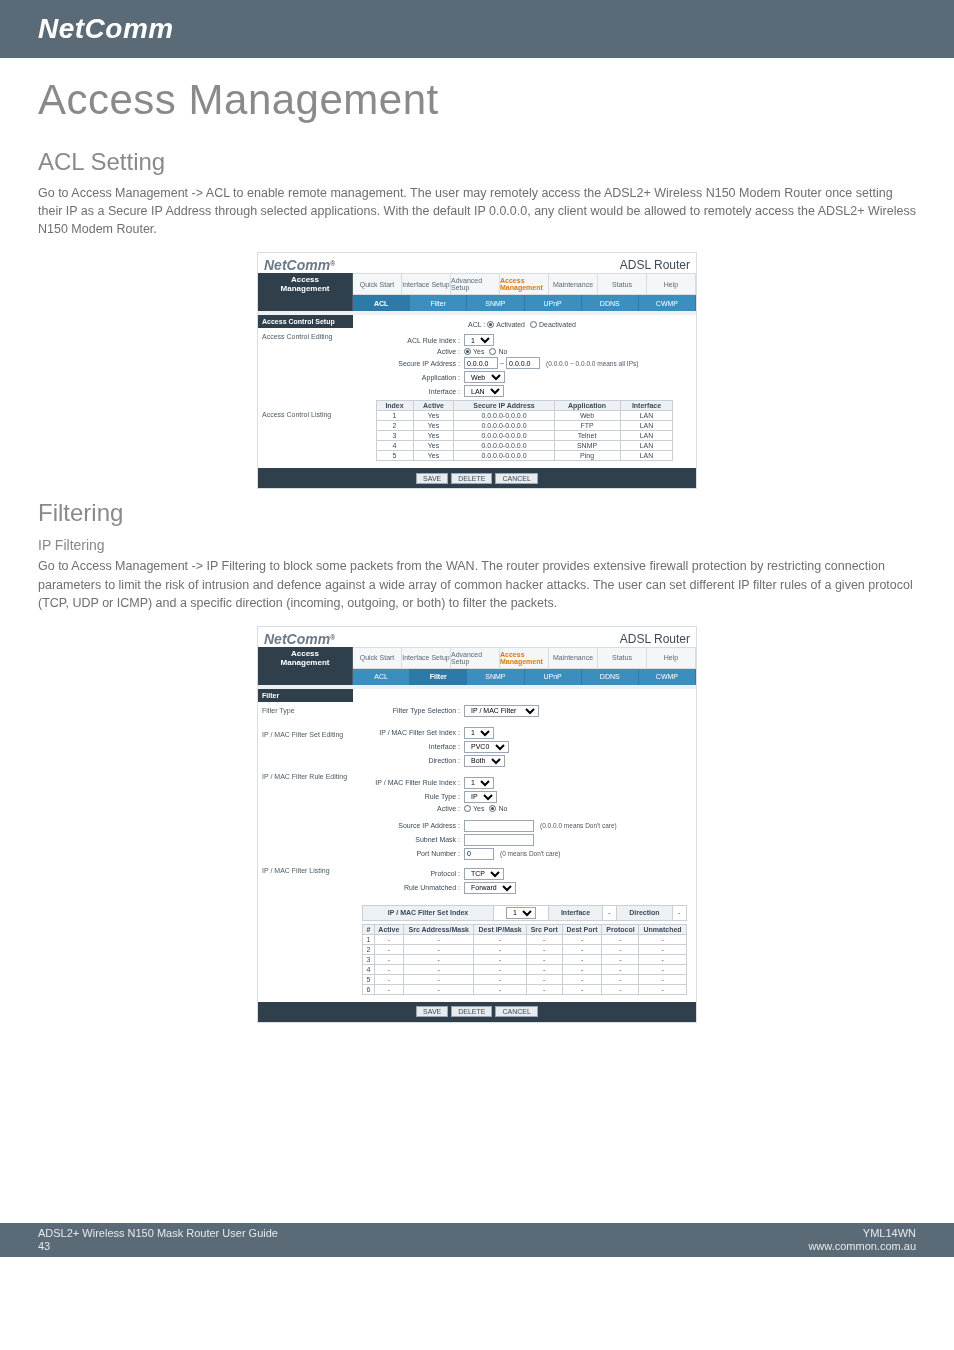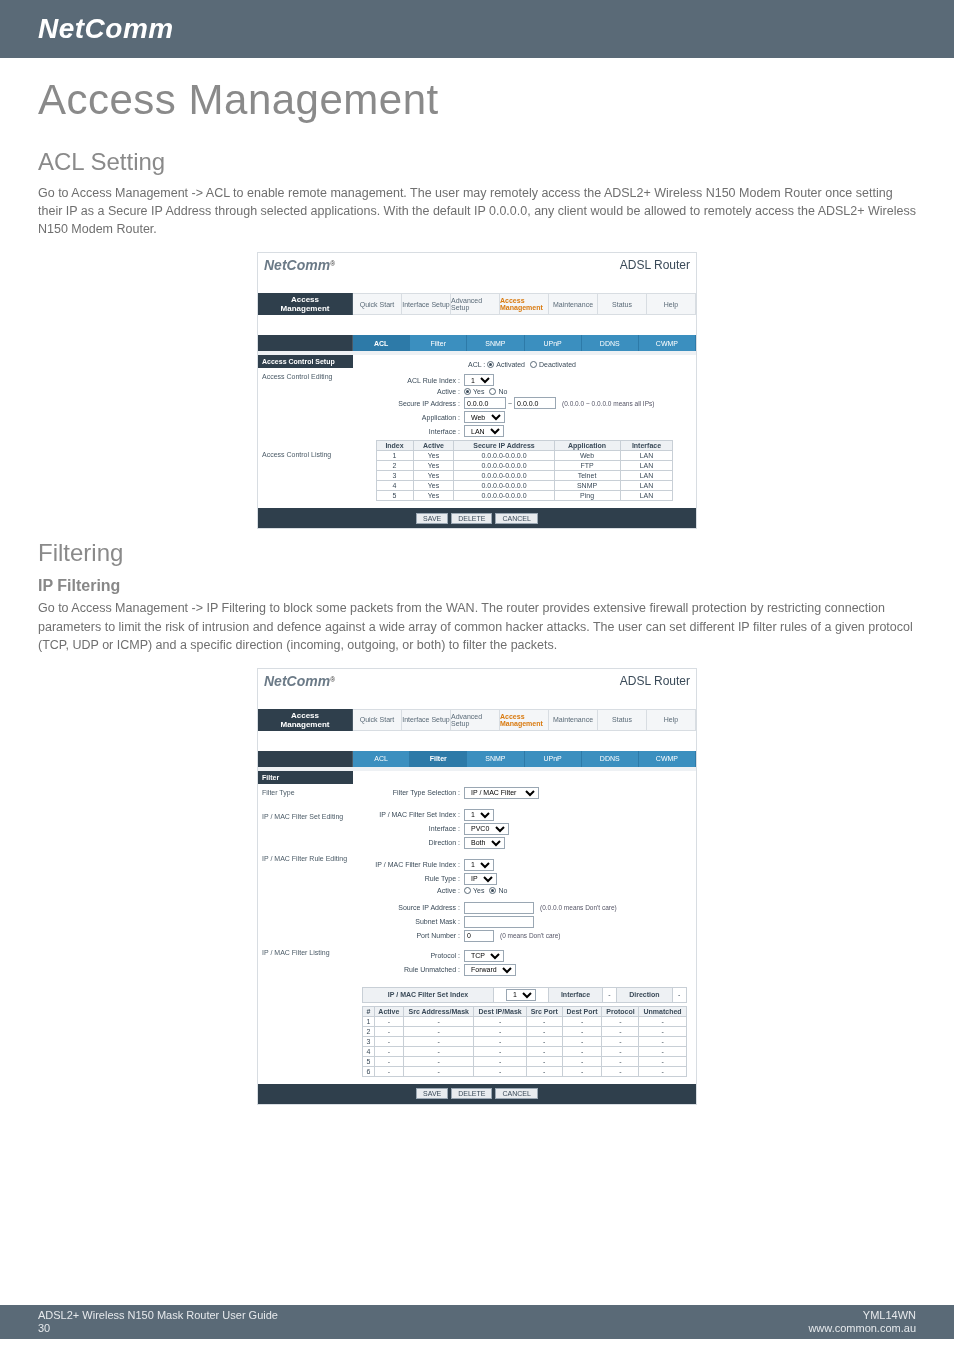--- a/index.html
+++ b/index.html
@@ -34,22 +34,22 @@
     margin: 8px 0 24px 0;
     letter-spacing: 0.5px;
   }
   h2.section-title {
     font-weight: 300;
     font-size: 24px;
     color: #8a8a8a;
     margin: 4px 0 8px 0;
   }
   h3.sub-title {
-    font-weight: 700;
-    font-size: 16px;
+    font-weight: 400;
+    font-size: 14px;
     color: #888;
     margin: 10px 0 4px 0;
   }
   p.body-text {
     font-size: 12.5px;
     line-height: 1.45;
     color: #6f6f6f;
     margin-bottom: 14px;
   }
 
@@ -63,21 +63,21 @@
   }
   .shot .sh-top {
     display:flex; justify-content: space-between; align-items:center;
     padding: 4px 6px 0 6px;
   }
   .shot .sh-logo {
     font-style: italic; font-weight: 900; color:#6b7a87; font-size:14px;
     font-family: "Arial Black", Arial, sans-serif;
   }
   .shot .sh-model { color:#3a4a58; font-weight:400; font-size:12px; }
-  .shot .menu-row1, .shot .menu-row2 { display:flex;margin-top:20px; }
+  .shot .menu-row1, .shot .menu-row2 { display:flex; }
   .shot .sidecell {
     width: 95px; background:#2f3f4c; color:#fff; text-align:center;
     display:flex; flex-direction:column; justify-content:center;
     font-weight:600; font-size:8px;
     border-right:1px solid #4a5a66;
   }
   .shot .menu-row1 { height:22px; }
   .shot .menu-row1 .mcell {
     flex:1; background:#f4f6f8; color:#5a6a77; display:flex; align-items:center; justify-content:center;
     border:1px solid #d8dde2; border-left:none; font-size:7px;
@@ -95,21 +95,21 @@
     background:#2f3f4c; color:#fff; font-size:7px; padding:3px 4px; font-weight:600;
   }
   .shot .leftcol .ls { font-size:7px; color:#4a5a66; padding:5px 4px 12px 4px; }
   .shot .rightcol { flex:1; padding:4px 6px; color:#3a4a58; }
   .shot .frow { display:flex; align-items:center; margin:2px 0; font-size:7px; }
   .shot .flabel { width:105px; text-align:right; padding-right:4px; }
   .shot select, .shot input[type=text] {
     font-size:7px; height:12px; border:1px solid #9aa7b3; background:#fff;
     padding:0 2px;
   }
-  .shot input[type=text]{ width:42px;}
+  .shot input[type=text]{ width:34px;}
   .shot .radio { display:inline-flex; align-items:center; gap:2px; margin-right:5px;}
   .shot .radio .dot{ width:7px; height:7px; border:1px solid #5a6a77; border-radius:50%; display:inline-block; position:relative;}
   .shot .radio .dot.on::after{content:""; width:3px; height:3px; background:#3a4a58; border-radius:50%; position:absolute; top:1px; left:1px;}
   .shot .hint{ font-size:6.5px; color:#556; margin-left:6px;}
   .shot table.listing {
     width: 90%; margin:3px auto; border-collapse:collapse; font-size:7px;
   }
   .shot table.listing th, .shot table.listing td {
     border:1px solid #c8cfd6; padding:1px 3px; text-align:center; color:#3a4a58;
   }
@@ -481,19 +481,19 @@
       <span class="btn">DELETE</span>
       <span class="btn">CANCEL</span>
     </div>
   </div>
 
 </div>
 
 <div class="footer-band">
   <div class="fl">
     <div>ADSL2+ Wireless N150 Mask Router User Guide</div>
-    <div>30</div>
+    <div>43</div>
   </div>
   <div class="fr">
     <div>YML14WN</div>
     <div>www.common.com.au</div>
   </div>
 </div>
 
 </body></html>

